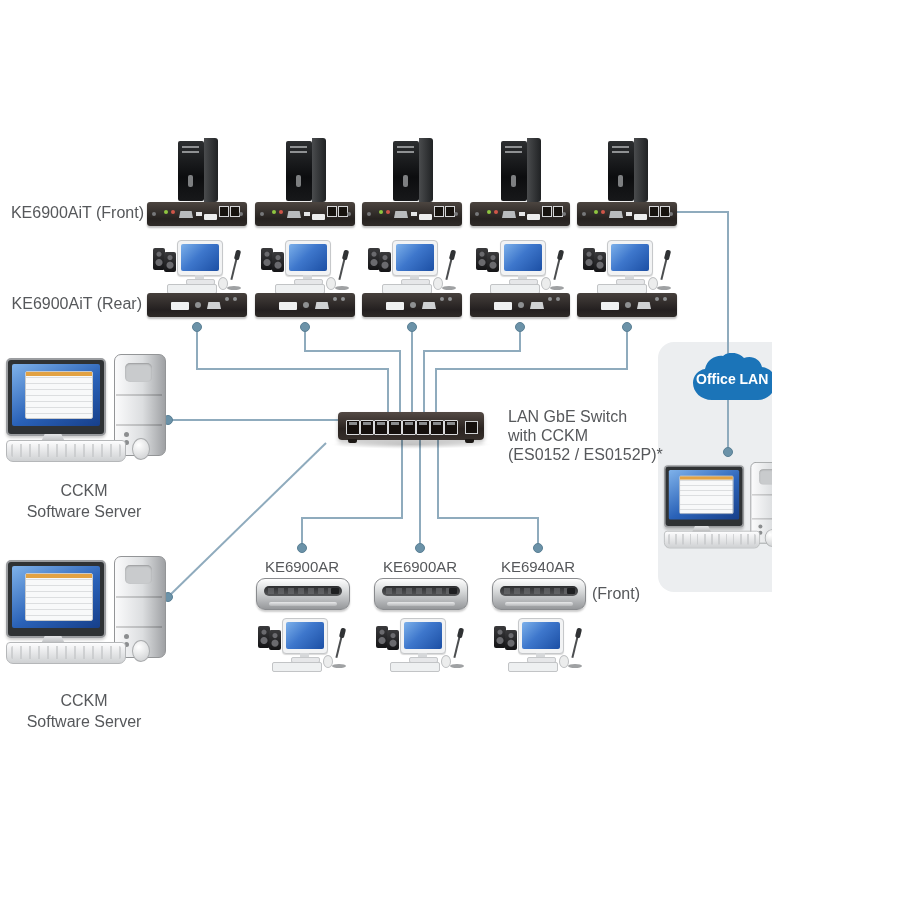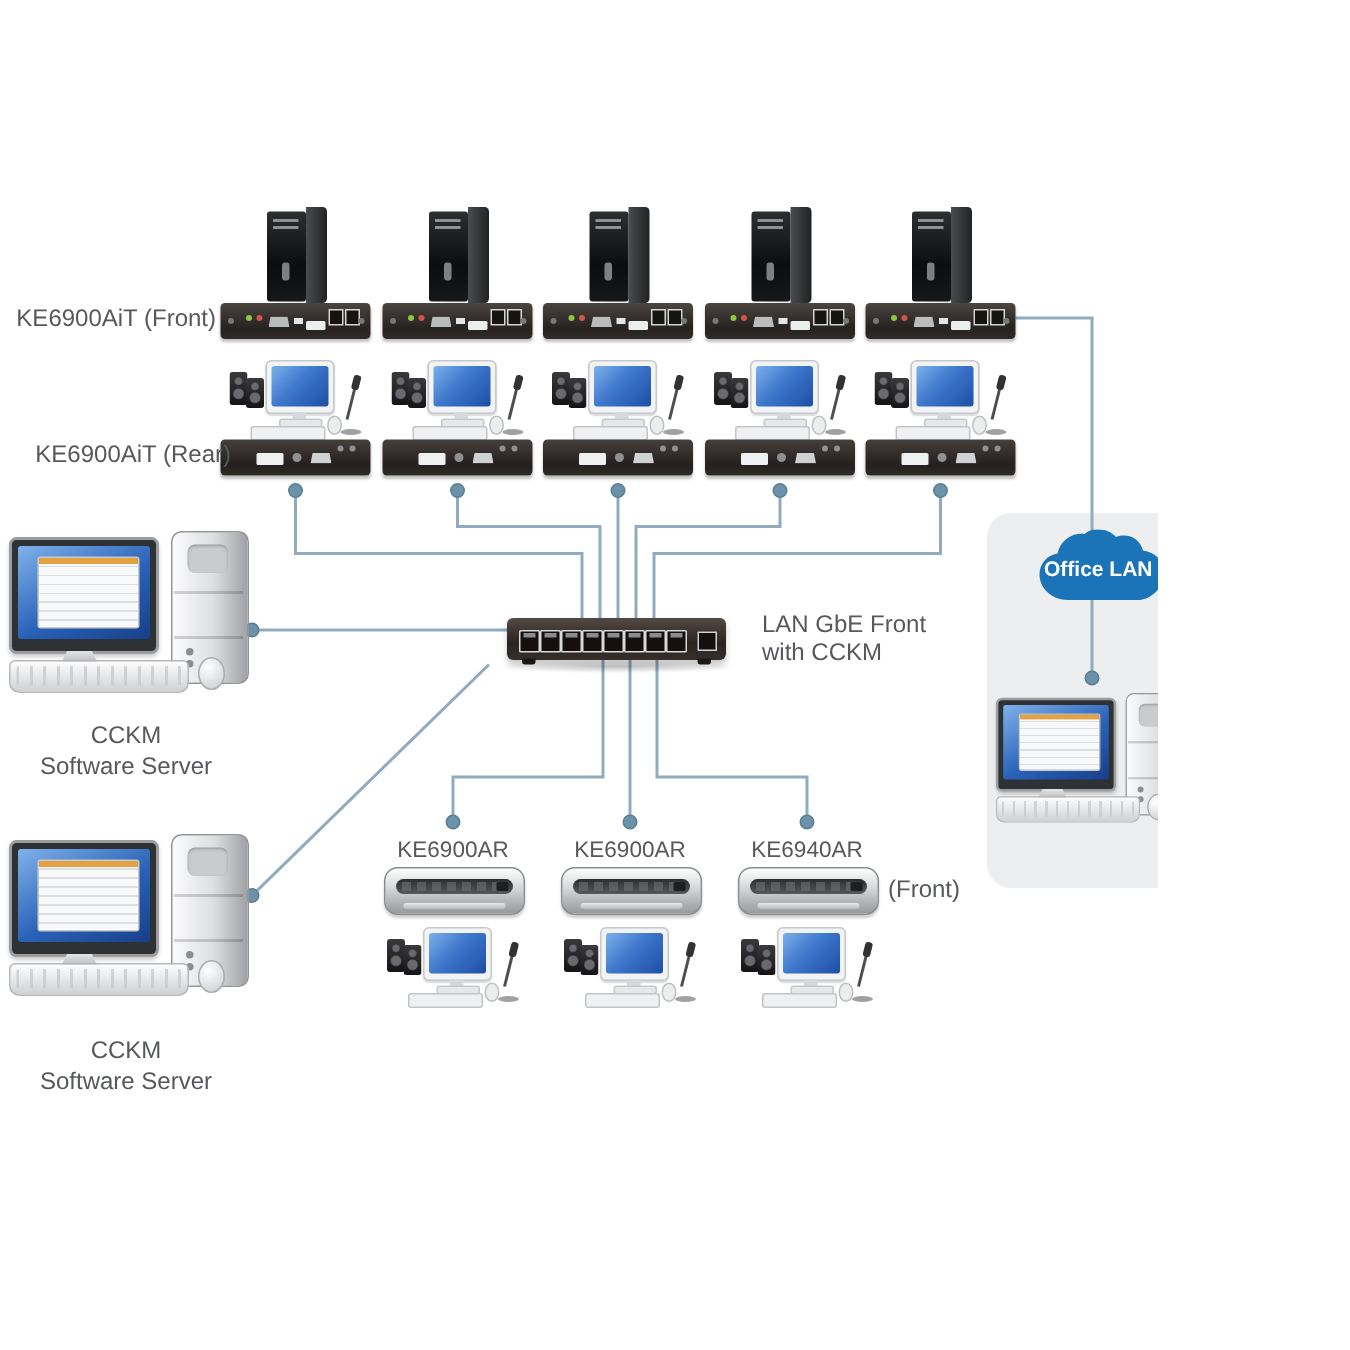--- a/index.html
+++ b/index.html
@@ -357,38 +357,39 @@
       <i class="c2"></i>
     </div>
   <div class="txr" style="left:577px;top:293px">
       <i class="dvi"></i>
       <i class="pwr"></i>
       <i class="vga"></i>
       <i class="c1"></i>
       <i class="c2"></i>
     </div>
 
-  <div class="lbl r" style="left:16px;top:294px;width:138px">KE6900AiT (Rear)</div>
+  <div class="lbl r" style="left:4px;top:294px;width:138px">KE6900AiT (Rear)</div>
 
   <div class="sw">
     <div class="p" style="left:8px"></div>
       <div class="p" style="left:22px"></div>
     <div class="p" style="left:36px"></div>
       <div class="p" style="left:50px"></div>
     <div class="p" style="left:64px"></div>
       <div class="p" style="left:78px"></div>
     <div class="p" style="left:92px"></div>
       <div class="p" style="left:106px"></div>
     <div class="sfp"></div>
       <div class="f1"></div>
       <div class="f2"></div>
   </div>
   <div class="lbl" style="left:508px;top:407px;width:180px;line-height:19px">
-    <div>LAN GbE Front</div>
+    <div>LAN GbE Switch</div>
     <div>with CCKM</div>
+    <div>(ES0152 / ES0152P)*</div>
   </div>
 
   <div class="lbl c" style="left:242px;top:557px;width:120px;font-size:15px">KE6900AR</div>
   <div class="lbl c" style="left:360px;top:557px;width:120px;font-size:15px">KE6900AR</div>
   <div class="lbl c" style="left:478px;top:557px;width:120px;font-size:15px">KE6940AR</div>
 
   <div class="rec" style="left:256px;top:578px">
       <div class="band"></div>
       <div class="btn"></div>
       <div class="lip"></div>

